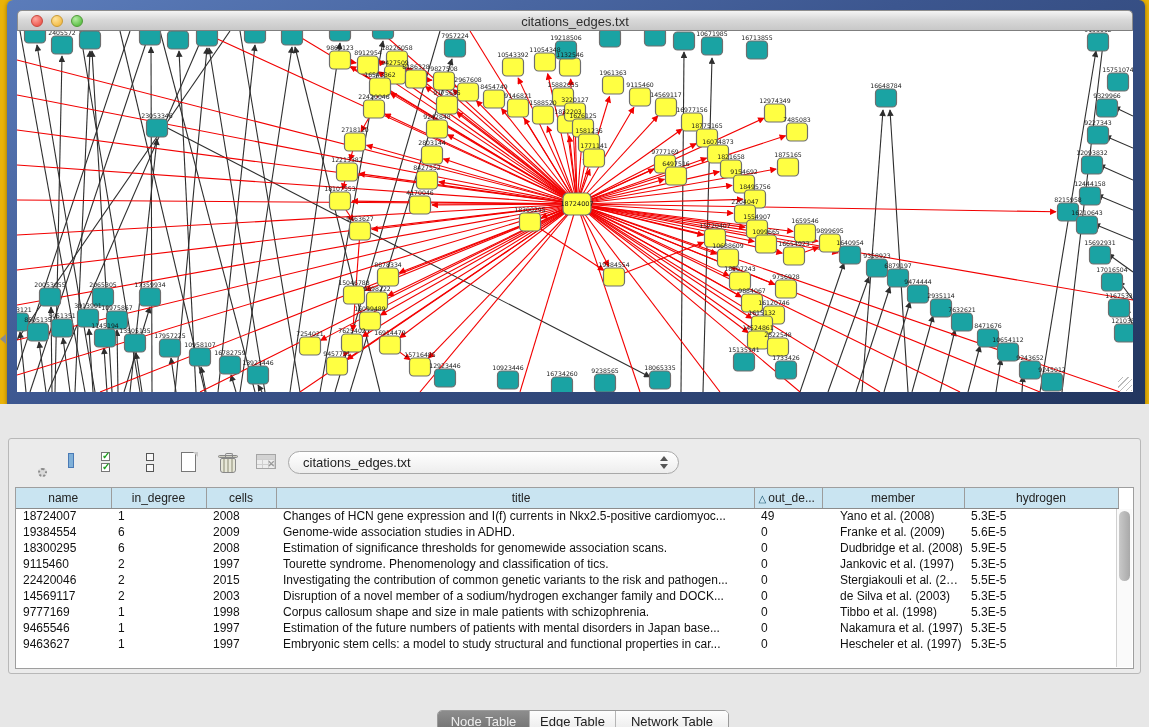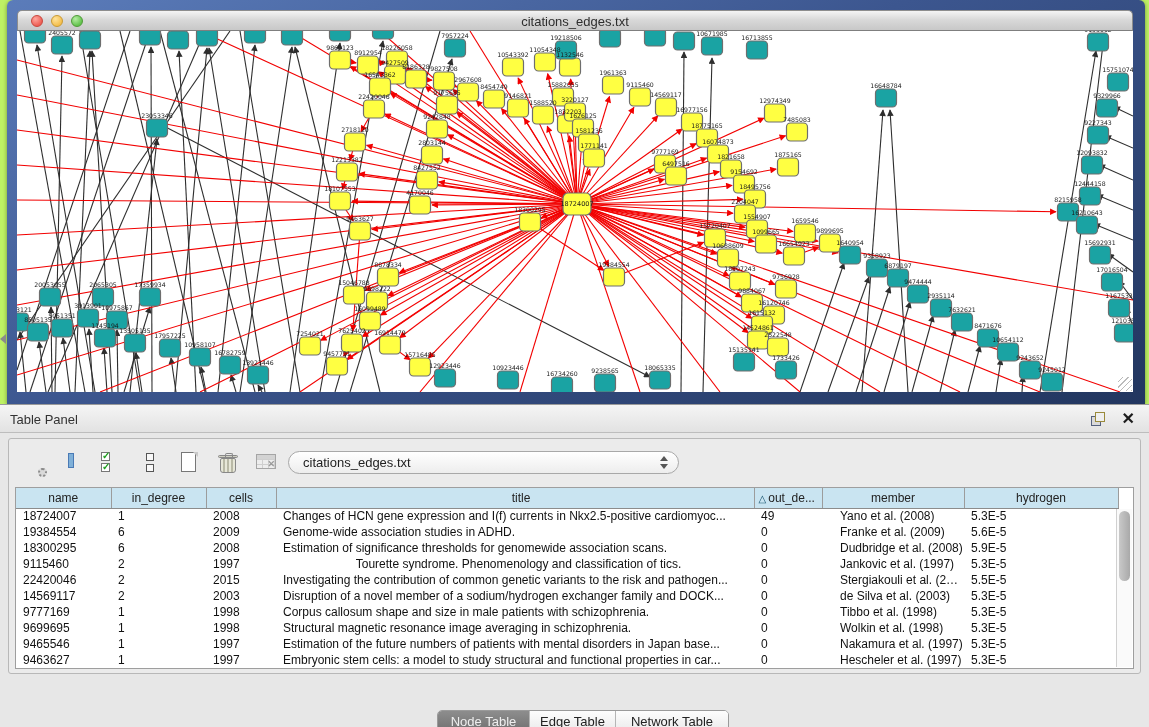--- a/index.html
+++ b/index.html
@@ -1,16 +1,16 @@
 <!DOCTYPE html>
 <html><head>
 <meta charset="utf-8">
 <style>
   html,body{margin:0;padding:0;background:#e9e9e9;font-family:"Liberation Sans",sans-serif;}
-  #app{position:relative;width:1149px;height:727px;overflow:hidden;background:#bef264;}
+  #app{position:relative;width:1149px;height:727px;overflow:hidden;background:#eab308;}
 
   
   #netwin{position:absolute;left:7px;top:0;width:1138px;height:404px;
     background:linear-gradient(155deg,#5b7cba 0%,#3c568f 45%,#22365f 100%);
     border-radius:6px 6px 0 0;box-shadow:0 1px 4px rgba(0,0,0,.4);}
   #titlebar{position:absolute;left:10px;top:10px;width:1116px;height:21px;
     background:linear-gradient(#f4f4f4,#d9d9d9 45%,#c8c8c8);
     border:1px solid #8d8d8d;border-bottom:1px solid #7f7f7f;border-radius:5px 5px 0 0;box-sizing:border-box;}
   .lights{position:absolute;left:13px;top:4px;display:flex;gap:8px;}
   .light{width:12px;height:12px;border-radius:50%;box-sizing:border-box;}
@@ -564,28 +564,20 @@
             <text x="445" y="367.5" text-anchor="middle" font-size="6.2" fill="#1a1a1a" font-family="&quot;DejaVu Sans&quot;,sans-serif">12923446</text>
             <text x="577" y="206" text-anchor="middle" font-size="6.5" fill="#1a1a1a" font-family="&quot;DejaVu Sans&quot;,sans-serif">18724007</text>
           </g>
         </svg>
       <div id="grip"></div>
     </div>
   </div>
   <div id="left-strip-handle"></div>
 
   <div id="tablepanel">
-    <div id="tp-header">
-      <div id="tp-title">Table Panel</div>
-      <div id="tp-float">
-          <div class="sq1"></div>
-          <div class="sq2"></div>
-        </div>
-      <div id="tp-close">✕</div>
-    </div>
     <div id="tp-body">
       <div id="tp-toolbar">
           <div class="tbicon table-settings-icon">
             <i></i>
             <b></b>
           </div>
           <div class="tbicon column-display-icon">
             <i></i>
             <b></b>
           </div>
@@ -656,21 +648,21 @@
                 <td style="width: 70px;">2008</td>
                 <td style="width: 478px;">Estimation of significance thresholds for genomewide association scans.</td>
                 <td style="width: 68px;">0</td>
                 <td class="c-short" style="width: 142px;">Dudbridge et al. (2008)</td>
                 <td style="width: 154px;">5.9E-5</td>
               </tr>
               <tr>
                 <td style="width: 95px;">9115460</td>
                 <td style="width: 95px;">2</td>
                 <td style="width: 70px;">1997</td>
-                <td style="width: 478px; text-align: center;">Tourette syndrome. Phenomenology and classification of tics.</td>
+                <td style="width: 478px;">Tourette syndrome. Phenomenology and classification of tics.</td>
                 <td style="width: 68px;">0</td>
                 <td class="c-short" style="width: 142px;">Jankovic et al. (1997)</td>
                 <td style="width: 154px;">5.3E-5</td>
               </tr>
               <tr>
                 <td style="width: 95px;">22420046</td>
                 <td style="width: 95px;">2</td>
                 <td style="width: 70px;">2015</td>
                 <td style="width: 478px;">Investigating the contribution of common genetic variants to the risk and pathogen...</td>
                 <td style="width: 68px;">0</td>
@@ -686,29 +678,20 @@
                 <td class="c-short" style="width: 142px;">de Silva et al. (2003)</td>
                 <td style="width: 154px;">5.3E-5</td>
               </tr>
               <tr>
                 <td style="width: 95px;">9777169</td>
                 <td style="width: 95px;">1</td>
                 <td style="width: 70px;">1998</td>
                 <td style="width: 478px; margin-left: 36px;">Corpus callosum shape and size in male patients with schizophrenia.</td>
                 <td style="width: 68px;">0</td>
                 <td class="c-short" style="width: 142px;">Tibbo et al. (1998)</td>
-                <td style="width: 154px;">5.3E-5</td>
-              </tr>
-              <tr>
-                <td style="width: 95px;">9699695</td>
-                <td style="width: 95px;">1</td>
-                <td style="width: 70px;">1998</td>
-                <td style="width: 478px;">Structural magnetic resonance image averaging in schizophrenia.</td>
-                <td style="width: 68px;">0</td>
-                <td class="c-short" style="width: 142px;">Wolkin et al. (1998)</td>
                 <td style="width: 154px;">5.3E-5</td>
               </tr>
               <tr>
                 <td style="width: 95px;">9465546</td>
                 <td style="width: 95px;">1</td>
                 <td style="width: 70px;">1997</td>
                 <td style="width: 478px; margin-left: 46px;">Estimation of the future numbers of patients with mental disorders in Japan base...</td>
                 <td style="width: 68px;">0</td>
                 <td class="c-short" style="width: 142px;">Nakamura et al. (1997)</td>
                 <td style="width: 154px;">5.3E-5</td>

